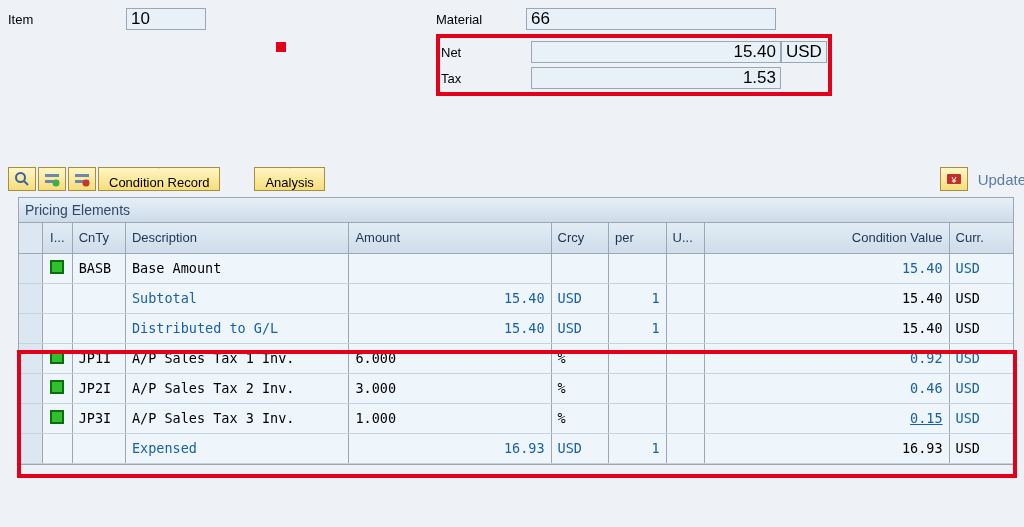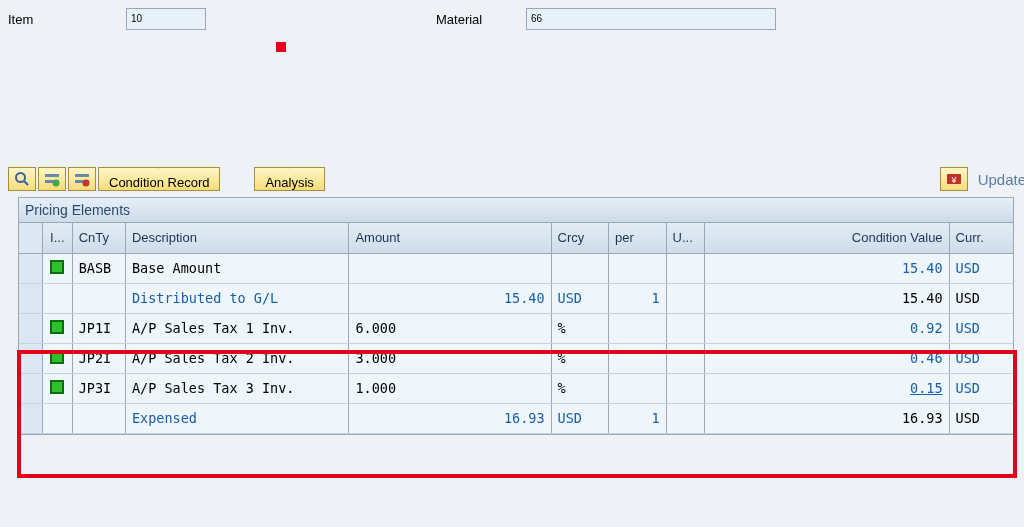--- a/index.html
+++ b/index.html
@@ -28,21 +28,21 @@
     width: 120px;
     padding-left: 2px;
   }
   .fld-input {
     background: #e8f0f8;
     border: 1px solid #9aa8b6;
     height: 22px;
     line-height: 20px;
     padding: 0 4px;
     font-family: Arial, sans-serif;
-    font-size: 10px;
+    font-size: 17px;
   }
   .fld-input.short { width: 80px; }
   .fld-input.wide  { width: 250px; text-align: right; }
   .fld-input.cur   { width: 46px; text-align: left; }
 
   .right-block {
     position: absolute;
     left: 436px;
     top: 6px;
   }
@@ -158,20 +158,31 @@
 <div class="header">
   <div class="field-row">
     <span class="fld-label">Item</span>
     <span class="fld-input short">10</span>
   </div>
 
   <div class="right-block">
     <div class="field-row">
       <span class="lbl">Material</span>
       <span class="fld-input wide" style="text-align:left;">66</span>
+    </div>
+    <div class="highlight-red">
+      <div class="field-row">
+        <span class="lbl">Net</span>
+        <span class="fld-input wide">15.40</span>
+        <span class="fld-input cur">USD</span>
+      </div>
+      <div class="field-row">
+        <span class="lbl">Tax</span>
+        <span class="fld-input wide">1.53</span>
+      </div>
     </div>
   </div>
 
   <span class="red-dot"></span>
 </div>
 
 <div class="toolbar">
   <span class="tbtn small">
     <svg class="ico" viewBox="0 0 16 16">
         <circle cx="6.5" cy="6.5" r="4.5" fill="none" stroke="#3a64a0" stroke-width="2"></circle>
@@ -246,20 +257,32 @@
           <td class="c-crcy"></td>
           <td class="c-per"></td>
           <td class="c-u"></td>
           <td class="c-cval numlink" style="text-align: right;">15.40</td>
           <td class="c-curr link">USD</td>
         </tr>
         <tr>
           <td class="c-sel"></td>
           <td class="c-i"></td>
           <td class="c-cnty"></td>
+          <td class="c-desc link">Subtotal</td>
+          <td class="c-amt numlink">15.40</td>
+          <td class="c-crcy link">USD</td>
+          <td class="c-per numlink">1</td>
+          <td class="c-u"></td>
+          <td class="c-cval" style="text-align: right;">15.40</td>
+          <td class="c-curr">USD</td>
+        </tr>
+        <tr>
+          <td class="c-sel"></td>
+          <td class="c-i"></td>
+          <td class="c-cnty"></td>
           <td class="c-desc link">Distributed to G/L</td>
           <td class="c-amt numlink">15.40</td>
           <td class="c-crcy link">USD</td>
           <td class="c-per numlink">1</td>
           <td class="c-u"></td>
           <td class="c-cval" style="text-align: right;">15.40</td>
           <td class="c-curr">USD</td>
         </tr>
         <tr>
           <td class="c-sel"></td>

